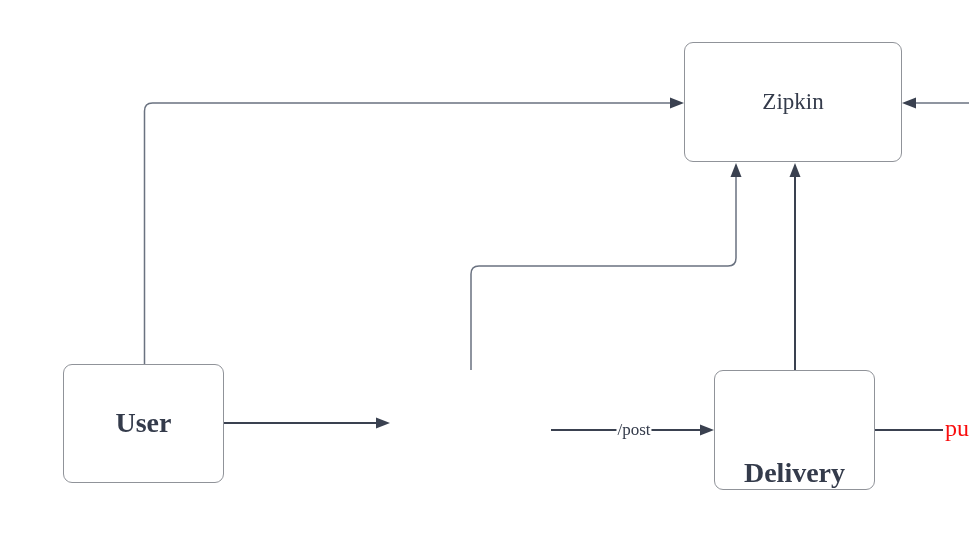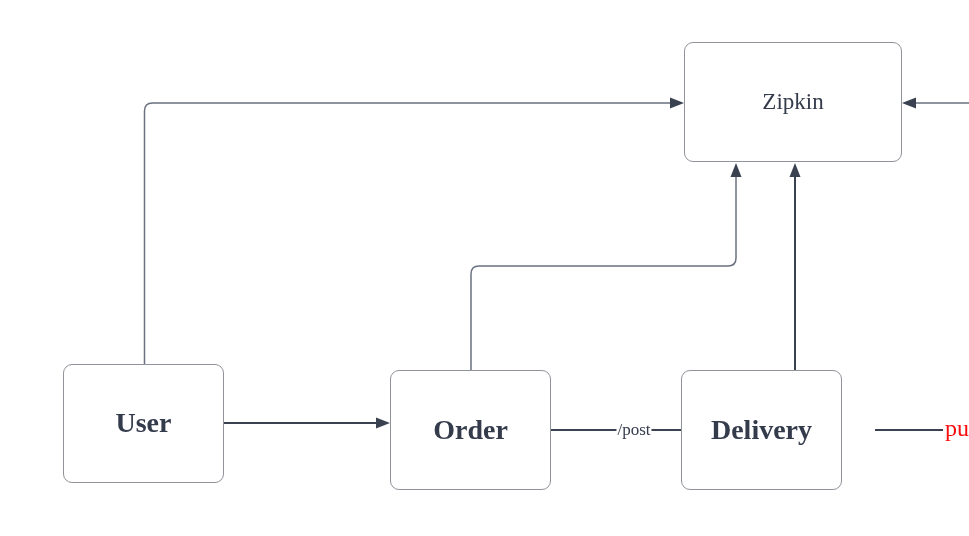--- a/index.html
+++ b/index.html
@@ -50,21 +50,21 @@
   }
   .node-label {
     color: var(--node-text, #343b4b);
     font-weight: bold;
     font-size: 28px;
     line-height: 1.1;
   }
   #n-zipkin  { left: 684px; top: 42px;  width: 218px; height: 120px; }
   #n-user    { left: 63px;  top: 364px; width: 161px; height: 119px; }
   #n-order   { left: 390px; top: 370px; width: 161px; height: 120px; }
-  #n-delivery{ left: 681px; top: 370px; width: 161px; height: 120px; }
+  #n-delivery{ left: 714px; top: 370px; width: 161px; height: 120px; align-items: flex-end; }
   #n-zipkin .node-label { font-weight: normal; font-size: 23px; }
   .edge-label {
     position: absolute;
     font-family: "Liberation Serif", serif;
     font-weight: normal;
     font-size: 17px;
     color: var(--edge-label, #343b4b);
     background: var(--canvas-bg, #ffffff);
     padding: 0 1px;
     white-space: nowrap;
@@ -123,23 +123,20 @@
   </svg>
 
   <div class="node" id="n-zipkin">
     <span class="node-label">Zipkin</span>
   </div>
 
   <div class="node" id="n-user">
     <span class="node-label">User</span>
   </div>
 
-  <div class="node" id="n-order">
-    <span class="node-label">Order</span>
-  </div>
 
   <div class="node" id="n-delivery">
     <span class="node-label">Delivery</span>
   </div>
 
   <span class="edge-label" id="lbl-post">/post</span>
   <span class="edge-label" id="lbl-pu">pu</span>
 
 </div>
 

